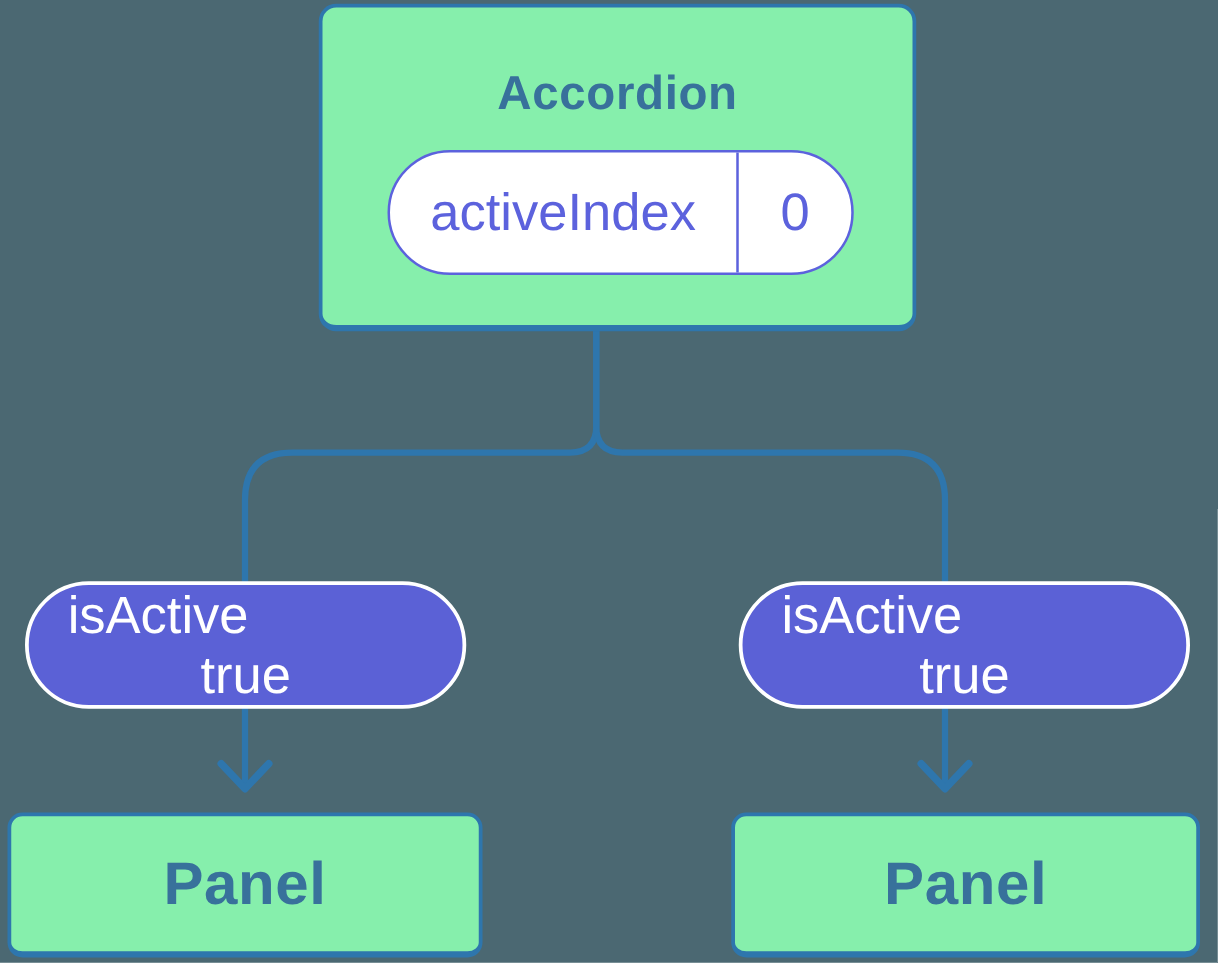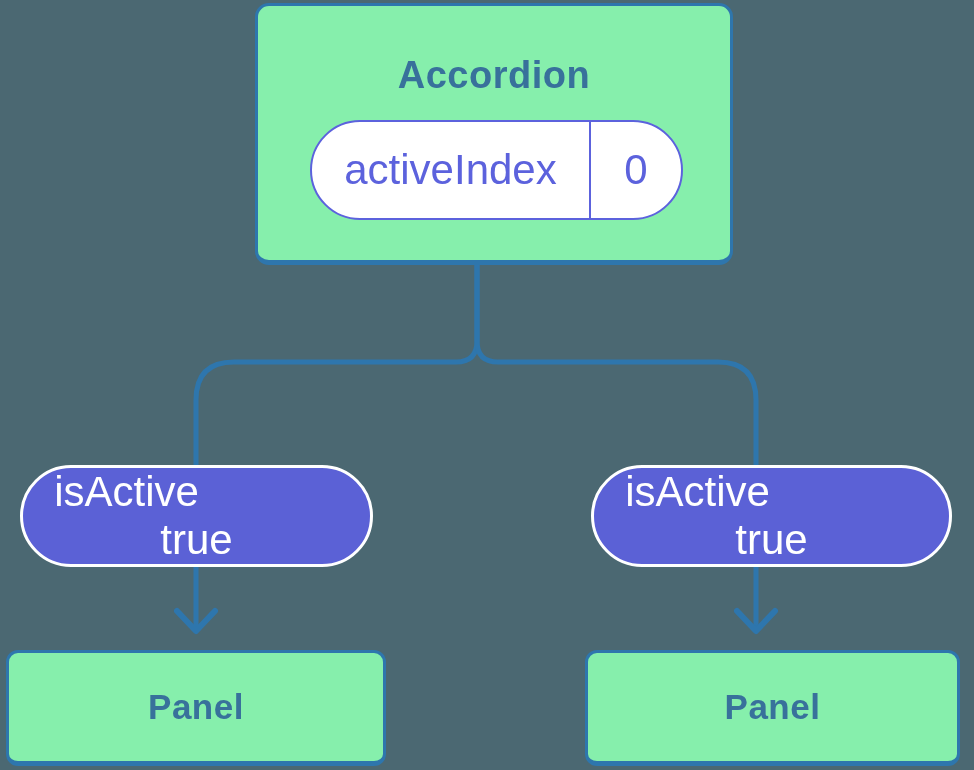--- a/index.html
+++ b/index.html
@@ -105,21 +105,21 @@
     height: 116px;
     border-radius: 12px;
     display: flex;
     align-items: center;
     justify-content: center;
   }
   .panel-node-left  { left: 6px;   width: 380px; }
   .panel-node-right { left: 585px; width: 375px; }
   .panel-node .panel-title {
     color: #38719b;
-    font-size: 35px;
+    font-size: 48px;
     font-weight: 600;
     letter-spacing: 0.5px;
   }
 </style>
 </head>
 <body>
 
 <div class="canvas">
 
   <svg class="connector-svg" width="974" height="770" viewBox="0 0 974 770">

